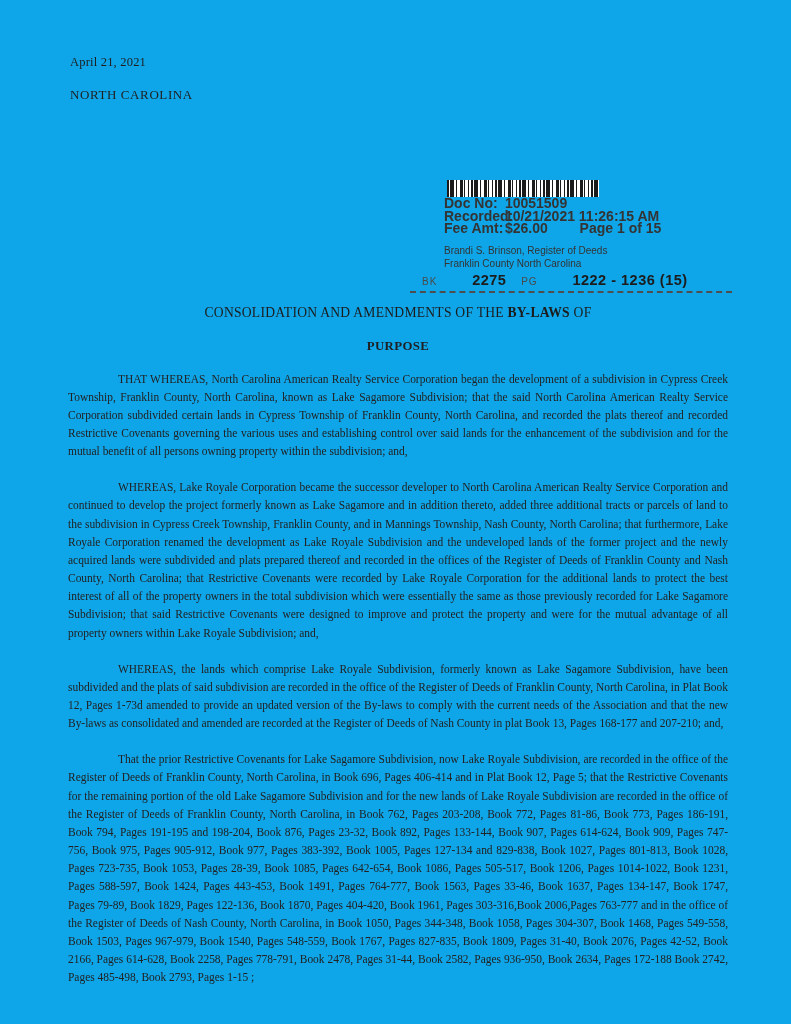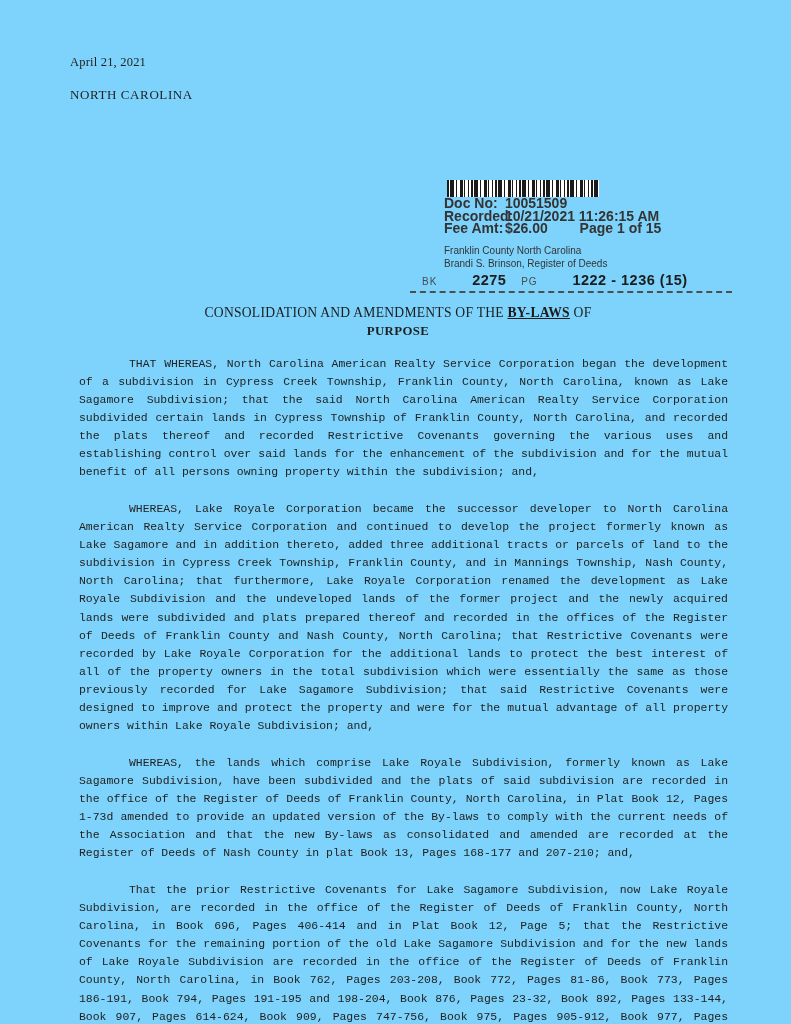--- a/index.html
+++ b/index.html
@@ -1,19 +1,19 @@
 <!DOCTYPE html>
 <html><head>
 <meta charset="utf-8">
 <style>
   html,body{margin:0;padding:0;background:#e8e8e8;}
   .page{
     position:relative;
     width:791px;height:1024px;
-    background:#7dd3fc;
+    background:#0ea5e9;
     margin:0 auto;
     overflow:hidden;
     color:#1f1f1f;
     font-family:"Liberation Serif", serif;
   }
   
   .dateline{position:absolute;left:70px;top:55px;font-size:12.5px;letter-spacing:.2px;}
   .stateline{position:absolute;left:70px;top:87px;font-size:13px;letter-spacing:.6px;}
 
   
@@ -53,32 +53,31 @@
     margin:3px 0 0 -34px;width:322px;height:0;
     border-top:2.5px dashed #4e4e4e;
   }
 
   
   .doc-body{position:absolute;left:68px;top:303px;width:660px;}
   .title{
     text-align:center;font-size:13.6px;line-height:20.5px;letter-spacing:.25px;
     color:#1c1c1c;
   }
-  .title .emph{font-weight:bold;text-decoration:underline;}
+  .title .emph{font-weight:bold;}
   .section-heading{
     text-align:center;font-weight:bold;font-size:12.8px;
-    letter-spacing:.4px;
+    margin-top:15px;letter-spacing:.4px;
   }
   .paragraphs{margin-top:16px;}
   .paragraphs p{
-    margin:0 0 18px 11px;
+    margin:0 0 18px 0;
     font-size:11.45px;line-height:18.15px;
     text-align:justify;text-indent:50px;
     color:#222222;
-    font-family:Liberation Mono, monospace;
   }
 </style>
 </head>
 <body>
 
 <div class="page">
 
   <div class="dateline">April 21, 2021</div>
   <div class="stateline">NORTH CAROLINA</div>
 
@@ -92,22 +91,22 @@
     <div class="stamp-row">
       <span class="stamp-label">Recorded:</span>
       <span>10/21/2021 11:26:15 AM</span>
     </div>
     <div class="stamp-row fee-row">
       <span class="stamp-label">Fee Amt:</span>
       <span>$26.00</span>
       <span class="page-info">Page 1 of 15</span>
     </div>
     <div class="stamp-group2">
+      <div>Brandi S. Brinson, Register of Deeds</div>
       <div>Franklin County North Carolina</div>
-      <div>Brandi S. Brinson, Register of Deeds</div>
     </div>
     <div class="bk-row">
       <span class="lbl">BK</span>
       <span class="num">2275</span>
       <span class="lbl pg-lbl">PG</span>
       <span class="num">1222 - 1236 (15)</span>
     </div>
     <div class="stamp-dashes"></div>
   </div>
 

